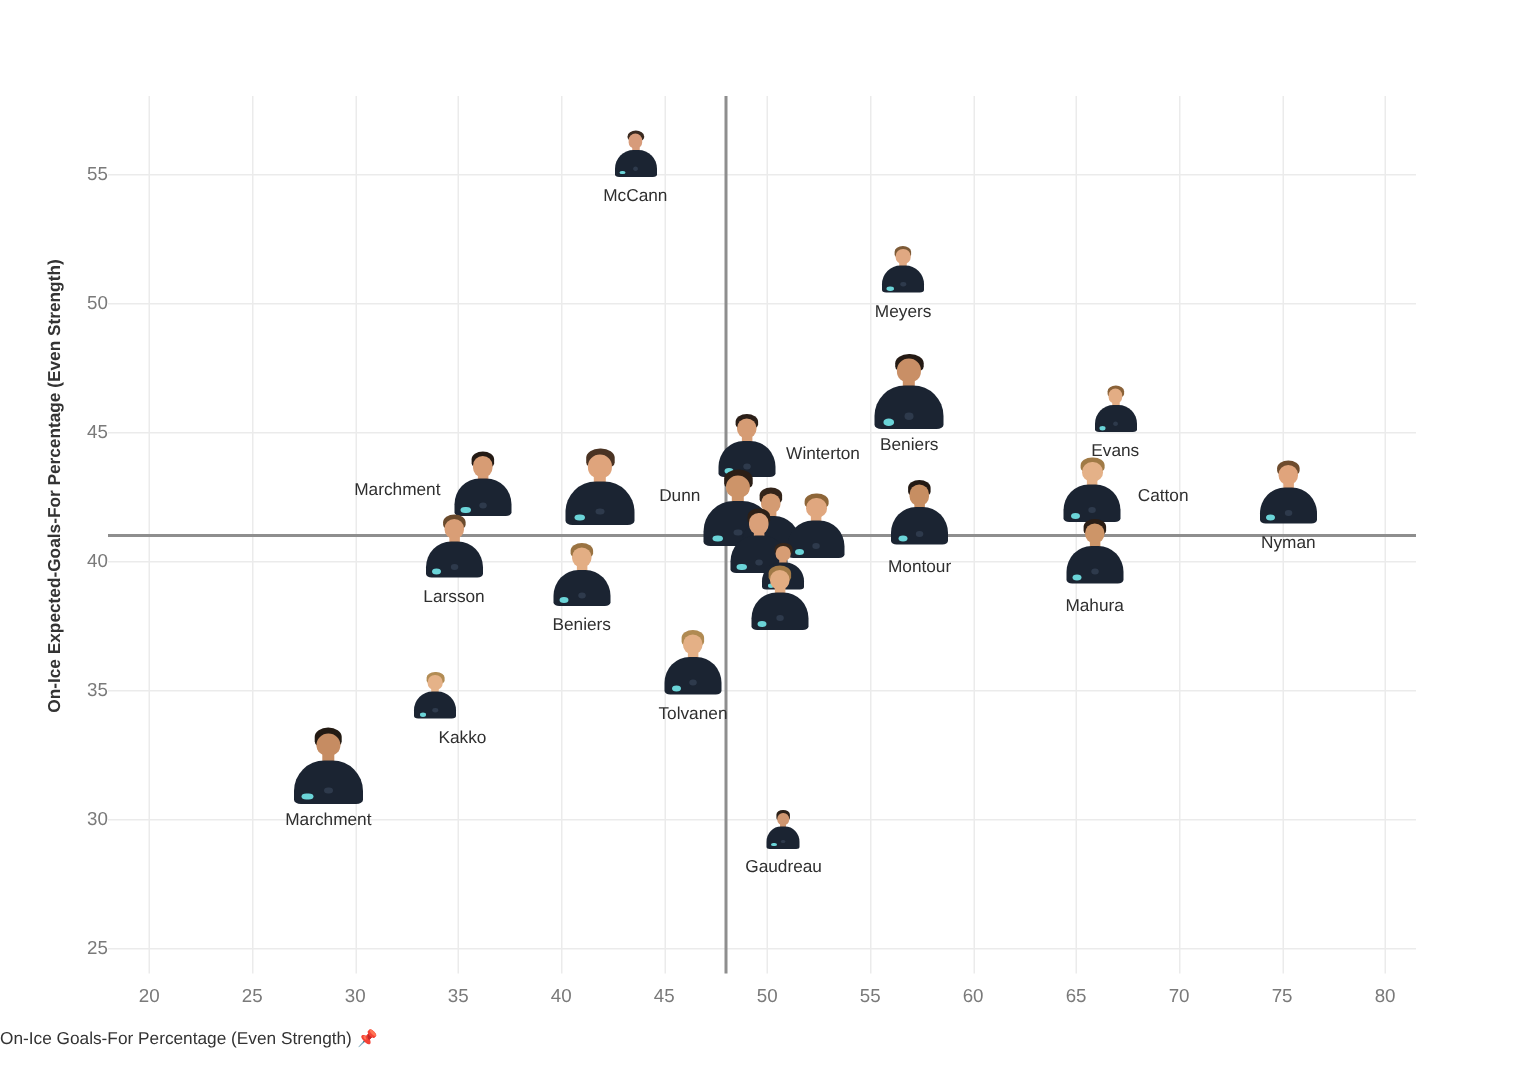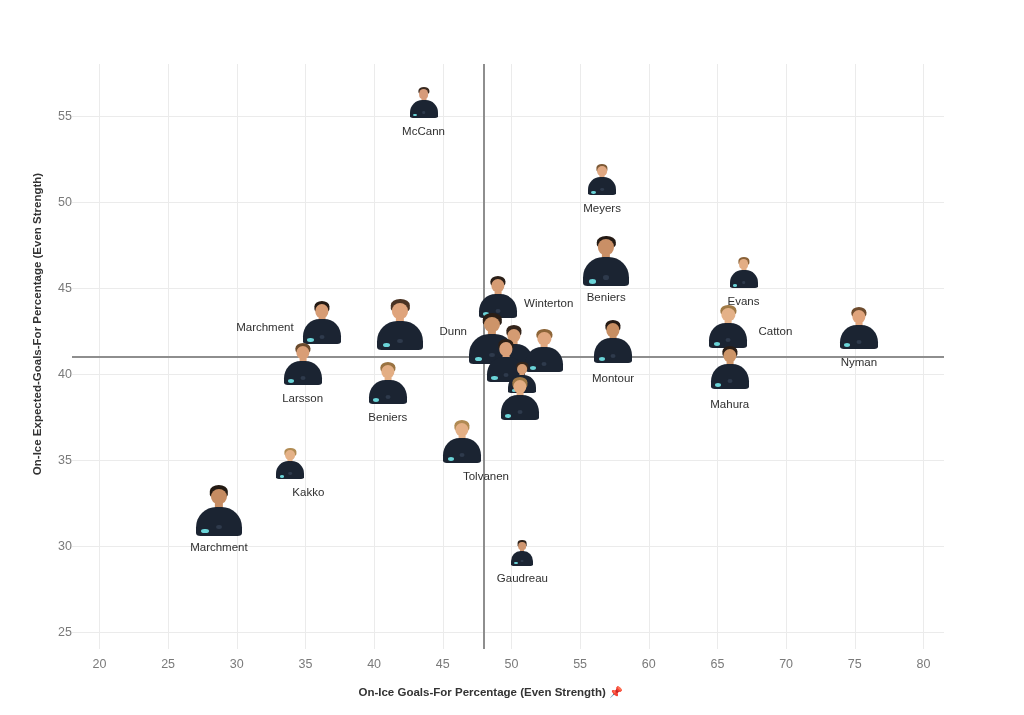--- a/index.html
+++ b/index.html
@@ -69,23 +69,22 @@
     text-align: right;
     font-size: 12.5px;
     color: #7a7a7a;
     white-space: nowrap;
   }
 
   
   #xaxis-title {
     position: absolute;
     left: 0; top: 686px; width: 982px;
-    text-align: center;
     font-size: 11.5px;
-    font-weight: bold;
+    font-weight: normal;
     color: #333;
     white-space: nowrap;
   }
   #xaxis-title .pin { margin-left: 4px; font-size: 11px; }
 
   #yaxis-title {
     position: absolute;
     left: -243px; top: 318px;
     width: 560px;
     transform: rotate(-90deg);
@@ -356,21 +355,21 @@
         <div class="headshot" style="width: 38px; height: 44px;">
           <div class="hair" style="width: 15.2px; height: 10.56px; top: 1.32px; background: rgb(176, 138, 82);"></div>
           <div class="head" style="width: 13.3px; height: 13.2px; top: 4.4px; background: rgb(228, 176, 134);"></div>
           <div class="neck" style="width: 6.84px; height: 7.04px; top: 14.96px; background: rgb(228, 176, 134);"></div>
           <div class="body" style="height: 24.64px;">
             <div class="crest"></div>
             <div class="patch"></div>
           </div>
         </div>
       </div>
-      <div class="plabel" style="left: 389.997px; top: 406.809px; z-index: 213; margin-left: 24px;">Tolvanen</div>
+      <div class="plabel" style="left: 389.997px; top: 406.809px; z-index: 213;">Tolvanen</div>
       <div class="player" style="left: 218.343px; top: 399.176px; z-index: 24;">
         <div class="headshot" style="width: 28px; height: 32px;">
           <div class="hair" style="width: 11.2px; height: 7.68px; top: 0.96px; background: rgb(178, 140, 84);"></div>
           <div class="head" style="width: 9.8px; height: 9.6px; top: 3.2px; background: rgb(229, 178, 136);"></div>
           <div class="neck" style="width: 5.04px; height: 5.12px; top: 10.88px; background: rgb(229, 178, 136);"></div>
           <div class="body" style="height: 17.92px;">
             <div class="crest"></div>
             <div class="patch"></div>
           </div>
         </div>

